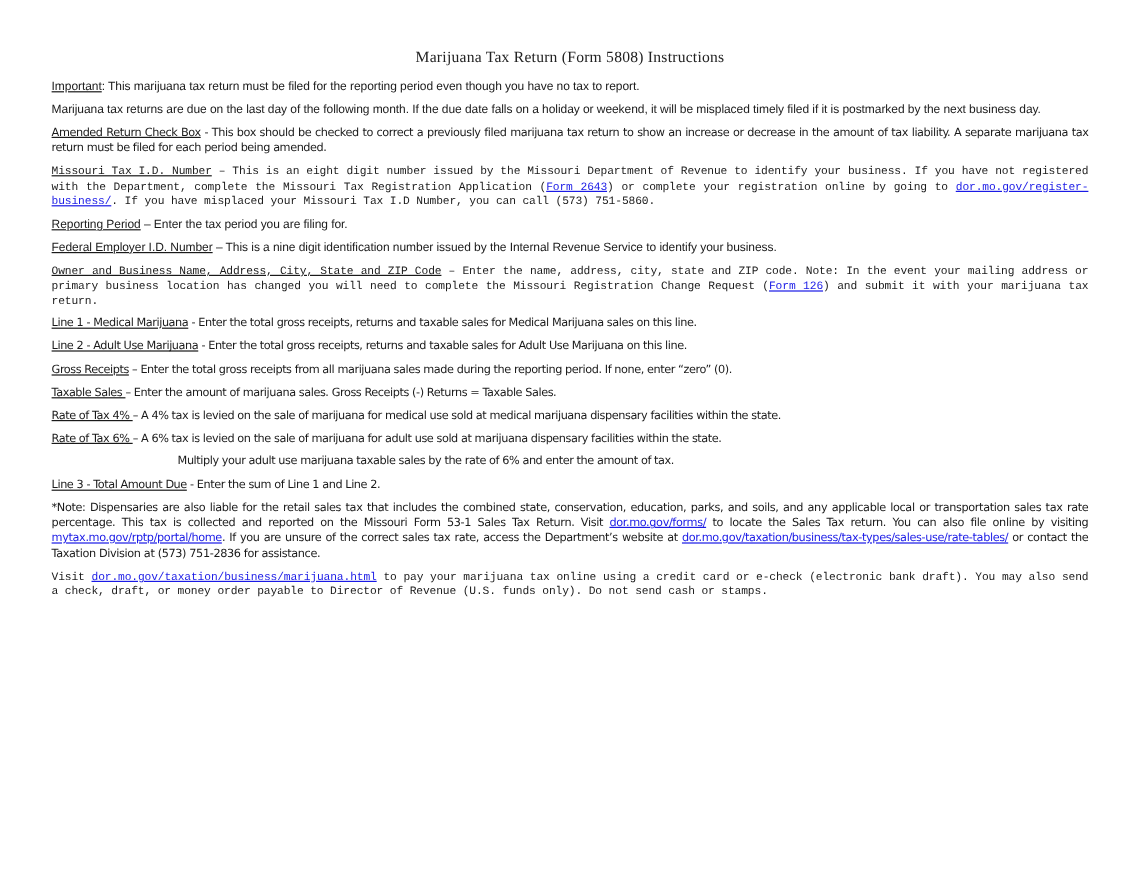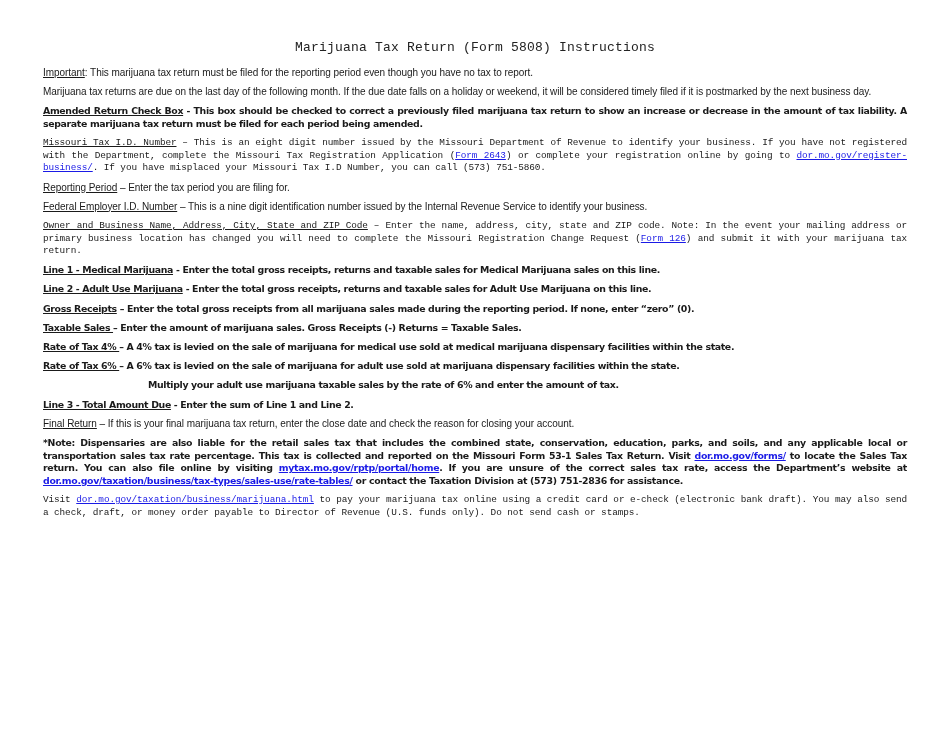--- a/index.html
+++ b/index.html
@@ -16,41 +16,40 @@
       font-family: "DejaVu Sans", sans-serif;
     }
     .page {
       position: absolute;
       left: 43px;
       top: 38px;
       width: 864px;
     }
     .title {
       text-align: center;
-      font-family: Liberation Mono, monospace;
+      font-family: Liberation Serif, serif;
       font-size: 13px;
       color: #222;
       letter-spacing: 0.2px;
       margin: 0 0 9px 0;
       line-height: 20px;
     }
     .para {
       font-size: 10px;
       line-height: 12.6px;
       text-align: justify;
       margin: 0 0 6.6px 0;
       font-family: "Liberation Sans", sans-serif;
       letter-spacing: -0.05px;
     }
     .para.narrow {
       font-family: "DejaVu Sans", sans-serif;
       font-size: 9.4px;
       letter-spacing: -0.35px;
       transform-origin: left;
-      font-weight: bold;
     }
     .para.wide {
       font-family: Liberation Mono, monospace;
       font-size: 9.4px;
       letter-spacing: -0.1px;
     }
     .term {
       text-decoration: underline;
       text-underline-offset: 1px;
     }
@@ -63,21 +62,21 @@
     }
   </style>
 </head>
 <body>
 
 <div class="page">
   <div class="title">Marijuana Tax Return (Form 5808) Instructions</div>
 
   <p class="para"><span class="term">Important</span><span>:</span><span> This marijuana tax return must be filed for the reporting period even though you have no tax to report.</span></p>
 
-  <p class="para"><span>Marijuana tax returns are due on the last day of the following month. If the due date falls on a holiday or weekend, it will be considered timely filed if it is postmarked by the next business day.</span></p>
+  <p class="para"><span>Marijuana tax returns are due on the last day of the following month. If the due date falls on a holiday or weekend, it will be misplaced timely filed if it is postmarked by the next business day.</span></p>
 
   <p class="para narrow"><span class="term">Amended Return Check Box</span><span> - This box should be checked to correct a previously filed marijuana tax return to show an increase or decrease in the amount of tax liability. A separate marijuana tax return must be filed for each period being amended.</span></p>
 
   <p class="para wide"><span class="term">Missouri Tax I.D. Number</span><span> – This is an eight digit number issued by the Missouri Department of Revenue to identify your business. If you have not registered with the Department, complete the Missouri Tax Registration Application (</span><a class="link" href="#">Form 2643</a><span>) or complete your registration online by going to </span><a class="link" href="#">dor.mo.gov/register-business/</a><span>. If you have misplaced your Missouri Tax I.D Number, you can call (573) 751-5860.</span></p>
 
   <p class="para"><span class="term">Reporting Period</span><span> – Enter the tax period you are filing for.</span></p>
 
   <p class="para"><span class="term">Federal Employer I.D. Number</span><span> – This is a nine digit identification number issued by the Internal Revenue Service to identify your business.</span></p>
 
   <p class="para wide"><span class="term">Owner and Business Name, Address, City, State and ZIP Code</span><span> – Enter the name, address, city, state and ZIP code. Note: In the event your mailing address or primary business location has changed you will need to complete the Missouri Registration Change Request (</span><a class="link" href="#">Form 126</a><span>) and submit it with your marijuana tax return.</span></p>
@@ -92,18 +91,17 @@
   <p class="para narrow"><span class="term">Taxable Sales </span><span> – Enter the amount of marijuana sales. Gross Receipts (-) Returns = Taxable Sales.</span></p>
 
   <p class="para narrow"><span class="term">Rate of Tax 4% </span><span> – A 4% tax is levied on the sale of marijuana for medical use sold at medical marijuana dispensary facilities within the state.</span></p>
 
   <p class="para narrow"><span class="term">Rate of Tax 6% </span><span> – A 6% tax is levied on the sale of marijuana for adult use sold at marijuana dispensary facilities within the state.</span></p>
 
   <p class="para narrow indent"><span>Multiply your adult use marijuana taxable sales by the rate of 6% and enter the amount of tax.</span></p>
 
   <p class="para narrow"><span class="term">Line 3 - Total Amount Due</span><span> - Enter the sum of Line 1 and Line 2.</span></p>
 
-  <p class="para"><span class="term">Final Return</span><span> – If this is your final marijuana tax return, enter the close date and check the reason for closing your account.</span></p>
 
   <p class="para narrow" style="letter-spacing:-0.3px;"><span>*Note: Dispensaries are also liable for the retail sales tax that includes the combined state, conservation, education, parks, and soils, and any applicable local or transportation sales tax rate percentage. This tax is collected and reported on the Missouri Form 53-1 Sales Tax Return. Visit </span><a class="link" href="#">dor.mo.gov/forms/</a><span> to locate the Sales Tax return. You can also file online by visiting </span><a class="link" href="#">mytax.mo.gov/rptp/portal/home</a><span>. If you are unsure of the correct sales tax rate, access the Department’s website at </span><a class="link" href="#">dor.mo.gov/taxation/business/tax-types/sales-use/rate-tables/</a><span> or contact the Taxation Division at (573) 751-2836 for assistance.</span></p>
 
   <p class="para wide"><span>Visit </span><a class="link" href="#">dor.mo.gov/taxation/business/marijuana.html</a><span> to pay your marijuana tax online using a credit card or e-check (electronic bank draft). You may also send a check, draft, or money order payable to Director of Revenue (U.S. funds only). Do not send cash or stamps.</span></p>
 </div>
 
 </body></html>

